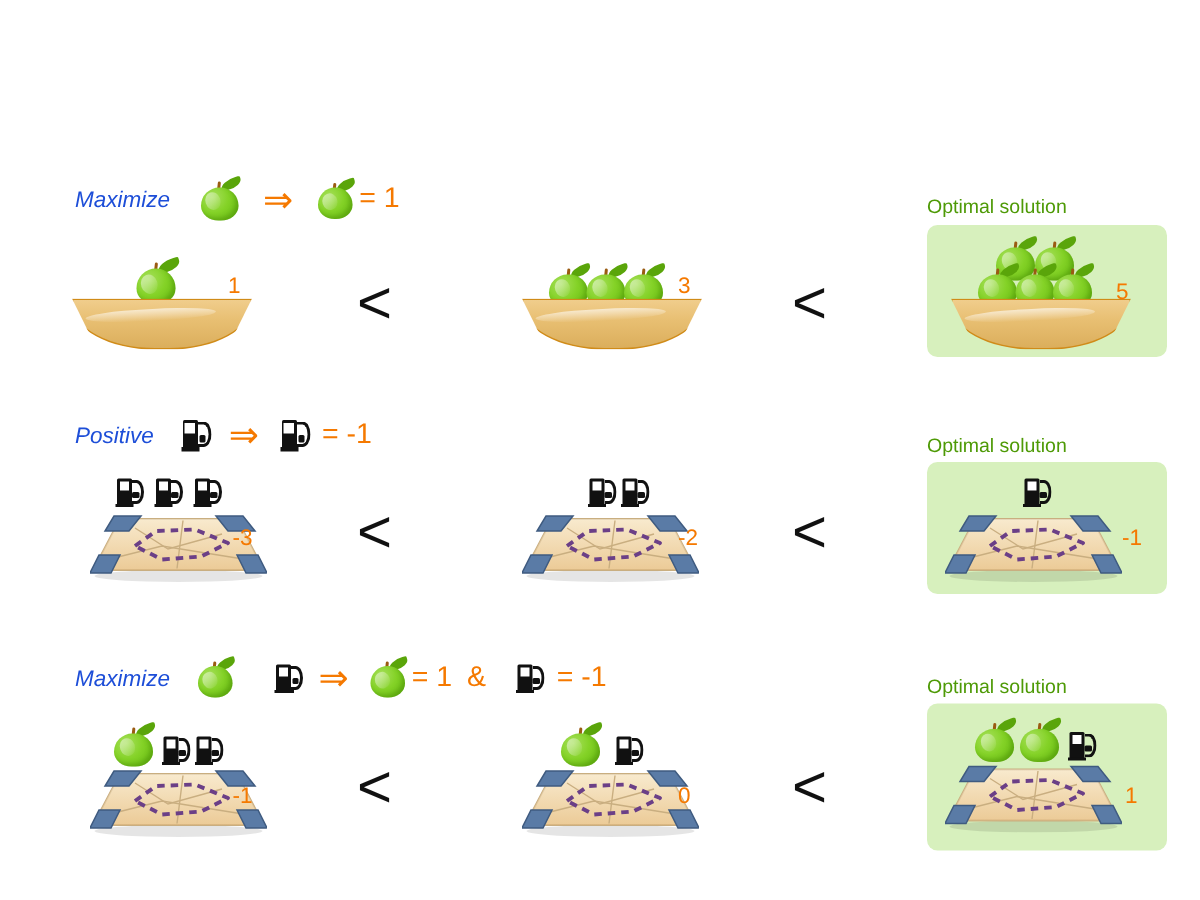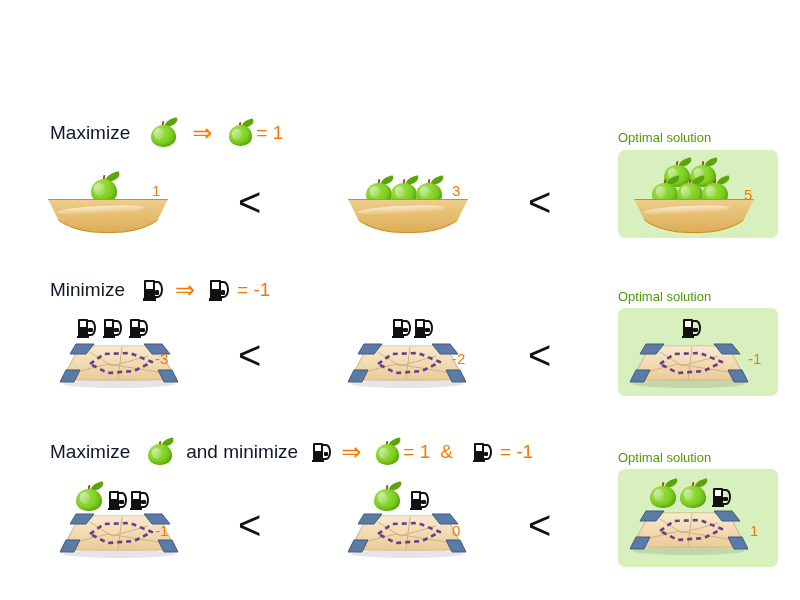--- a/index.html
+++ b/index.html
@@ -22,21 +22,21 @@
   .subtitle{
     position:absolute;top:64px;left:0;width:800px;
     text-align:center;font-size:15px;font-weight:400;color:#1a1a1a;
   }
 
   
   .abs{position:absolute;}
 
   
   .legend{position:absolute;display:flex;align-items:center;white-space:nowrap;}
-  .legend .word{font-size:19px;color:#0f172a;}
+  .legend .word{font-size:15px;color:#1d4ed8;font-style:italic;}
   .legend .orange{color:#f57900;font-size:19px;}
   .legend .amp{color:#f57900;font-size:19px;}
   .arrow-glyph{
     color:#f57900;font-size:24px;line-height:1;
     font-family:"DejaVu Sans",sans-serif;
   }
 
   
   .opt-box{
     position:absolute;background:#d7f0bd;border-radius:7px;
@@ -234,21 +234,21 @@
         <span class="shine"></span>
     </span>
     <span class="bowl" style="position:absolute;left:0px;top:41px;width:118px;height:32px;">
       <span class="shape"></span>
         <span class="hl"></span>
     </span>
   </div>
   <div class="score" style="left:744px;top:186px;">5</div>
 
   <div class="legend" style="left:50px;top:278px;">
-    <span class="word">Minimize</span>
+    <span class="word">Positive</span>
     <span class="cluster" style="position:relative;display:inline-block;width:20px;height:21px;margin:0 12px 0 18px;">
       <span class="pump" style="display:block;width:20px;height:21px;">
         <span class="hose"></span>
           <span class="case"></span>
           <span class="screen"></span>
           <span class="nozzle"></span>
           <span class="base"></span>
       </span>
     </span>
     <span class="arrow-glyph">⇒</span>
@@ -391,21 +391,20 @@
   <div class="legend" style="left:50px;top:438px;">
     <span class="word">Maximize</span>
     <span class="cluster" style="position:relative;display:inline-block;width:28px;height:28px;margin:0 12px 0 16px;">
       <span class="apple" style="display:block;width:28px;height:28px;">
         <span class="leaf"></span>
           <span class="stem"></span>
           <span class="body"></span>
           <span class="shine"></span>
       </span>
     </span>
-    <span class="word">and minimize</span>
     <span class="cluster" style="position:relative;display:inline-block;width:19px;height:20px;margin:0 10px 0 14px;">
       <span class="pump" style="display:block;width:19px;height:20px;">
         <span class="hose"></span>
           <span class="case"></span>
           <span class="screen"></span>
           <span class="nozzle"></span>
           <span class="base"></span>
       </span>
     </span>
     <span class="arrow-glyph">⇒</span>

